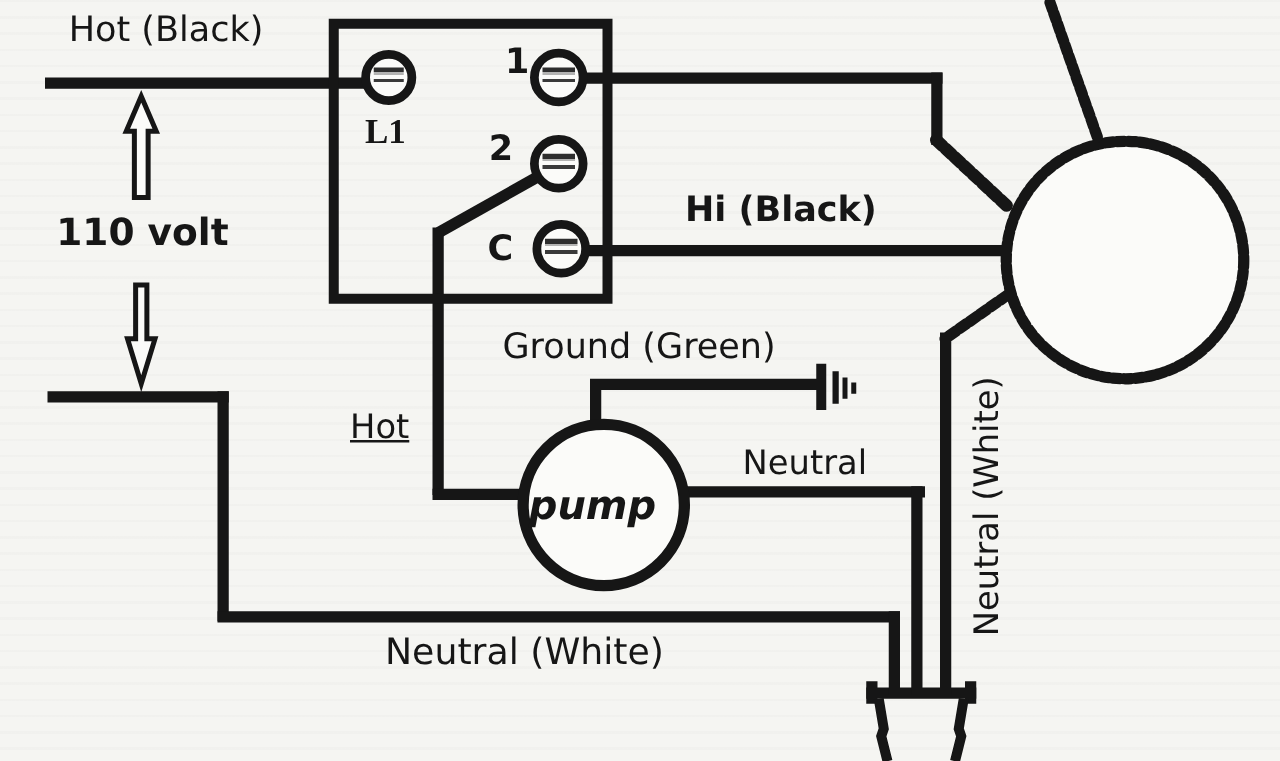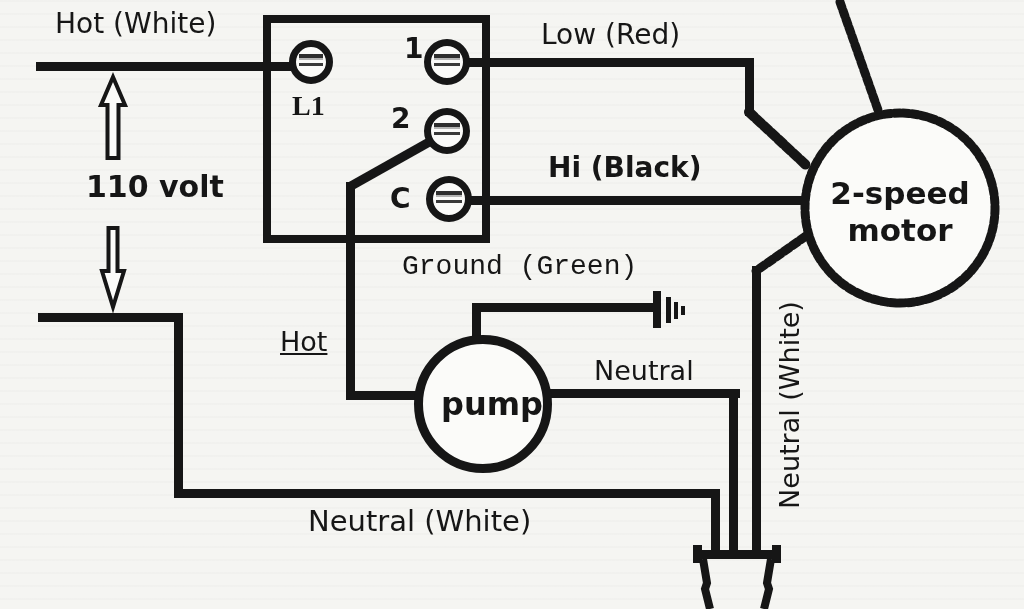--- a/index.html
+++ b/index.html
@@ -15,21 +15,21 @@
   .lbl{position:absolute;white-space:nowrap;line-height:1.05;font-size:28px;font-weight:400;color:#161616;}
   .lbl.bold{font-weight:700;}
   .switchbox{position:absolute;left:263px;top:15px;width:227px;height:228px;
     border:8px solid #161616;box-sizing:border-box;background:transparent;}
   .terminal{position:absolute;border:7px solid #161616;border-radius:50%;
     box-sizing:border-box;background:#fbfbf9;}
   .slot{position:absolute;left:3px;right:3px;top:50%;height:15px;margin-top:-8px;
     background:linear-gradient(#2e2e2e 0 4px,rgba(120,120,120,.55) 4px 6px,transparent 6px 9px,#3a3a3a 9px 12px,transparent 12px);}
   .circle{position:absolute;border:9px solid #161616;border-radius:50%;
     box-sizing:border-box;background:#fbfbf9;display:flex;align-items:center;
-    justify-content:flex-end;text-align:center;}
+    justify-content:flex-start;text-align:center;font-style:italic;}
   .circle .ctext{font-weight:700;font-size:32px;line-height:36px;}
   .motor-text{position:absolute;left:818px;top:175px;width:164px;text-align:center;
     font-weight:700;font-size:31px;line-height:37px;}
   .motor-text span{display:block;}
   .vlabel{position:absolute;left:669px;top:390px;width:240px;height:30px;
     text-align:center;font-size:27px;transform:rotate(-90deg);transform-origin:50% 50%;}
 </style>
 </head>
 <body>
 
@@ -100,28 +100,23 @@
 
   <div class="lbl bold" style="left:292px;top:91px;font-family:Liberation Serif, serif;">L1</div>
   <div class="lbl bold" style="left:404px;top:34px;">1</div>
   <div class="lbl bold" style="left:391px;top:104px;">2</div>
   <div class="lbl bold" style="left:390px;top:184px;">C</div>
 
   <div class="circle" style="left:414px;top:335px;width:138px;height:138px;">
     <span class="ctext">pump</span>
   </div>
 
-  <div class="motor-text">
-    <span>2-speed</span>
-    <span>motor</span>
-  </div>
 
-  <div class="lbl" style="left:55px;top:9px;">Hot (White)</div>
-  <div class="lbl" style="left:541px;top:20px;">Low (Red)</div>
+  <div class="lbl" style="left:55px;top:9px;">Hot (Black)</div>
   <div class="lbl" style="left:548px;top:153px;font-weight:bold;">Hi (Black)</div>
-  <div class="lbl bold" style="left:45px;top:171px;font-size:30px;margin-left:41px;">110 volt</div>
-  <div class="lbl" style="left:402px;top:252px;font-family:Liberation Mono, monospace;">Ground (Green)</div>
+  <div class="lbl bold" style="left:45px;top:171px;font-size:30px;">110 volt</div>
+  <div class="lbl" style="left:402px;top:262px;">Ground (Green)</div>
   <div class="lbl" style="left:280px;top:328px;font-size:27px;text-decoration:underline;">Hot</div>
   <div class="lbl" style="left:594px;top:357px;font-size:27px;">Neutral</div>
   <div class="lbl" style="left:308px;top:506px;font-size:29px;">Neutral (White)</div>
   <div class="vlabel">Neutral (White)</div>
 
 </div>
 
 </body></html>

